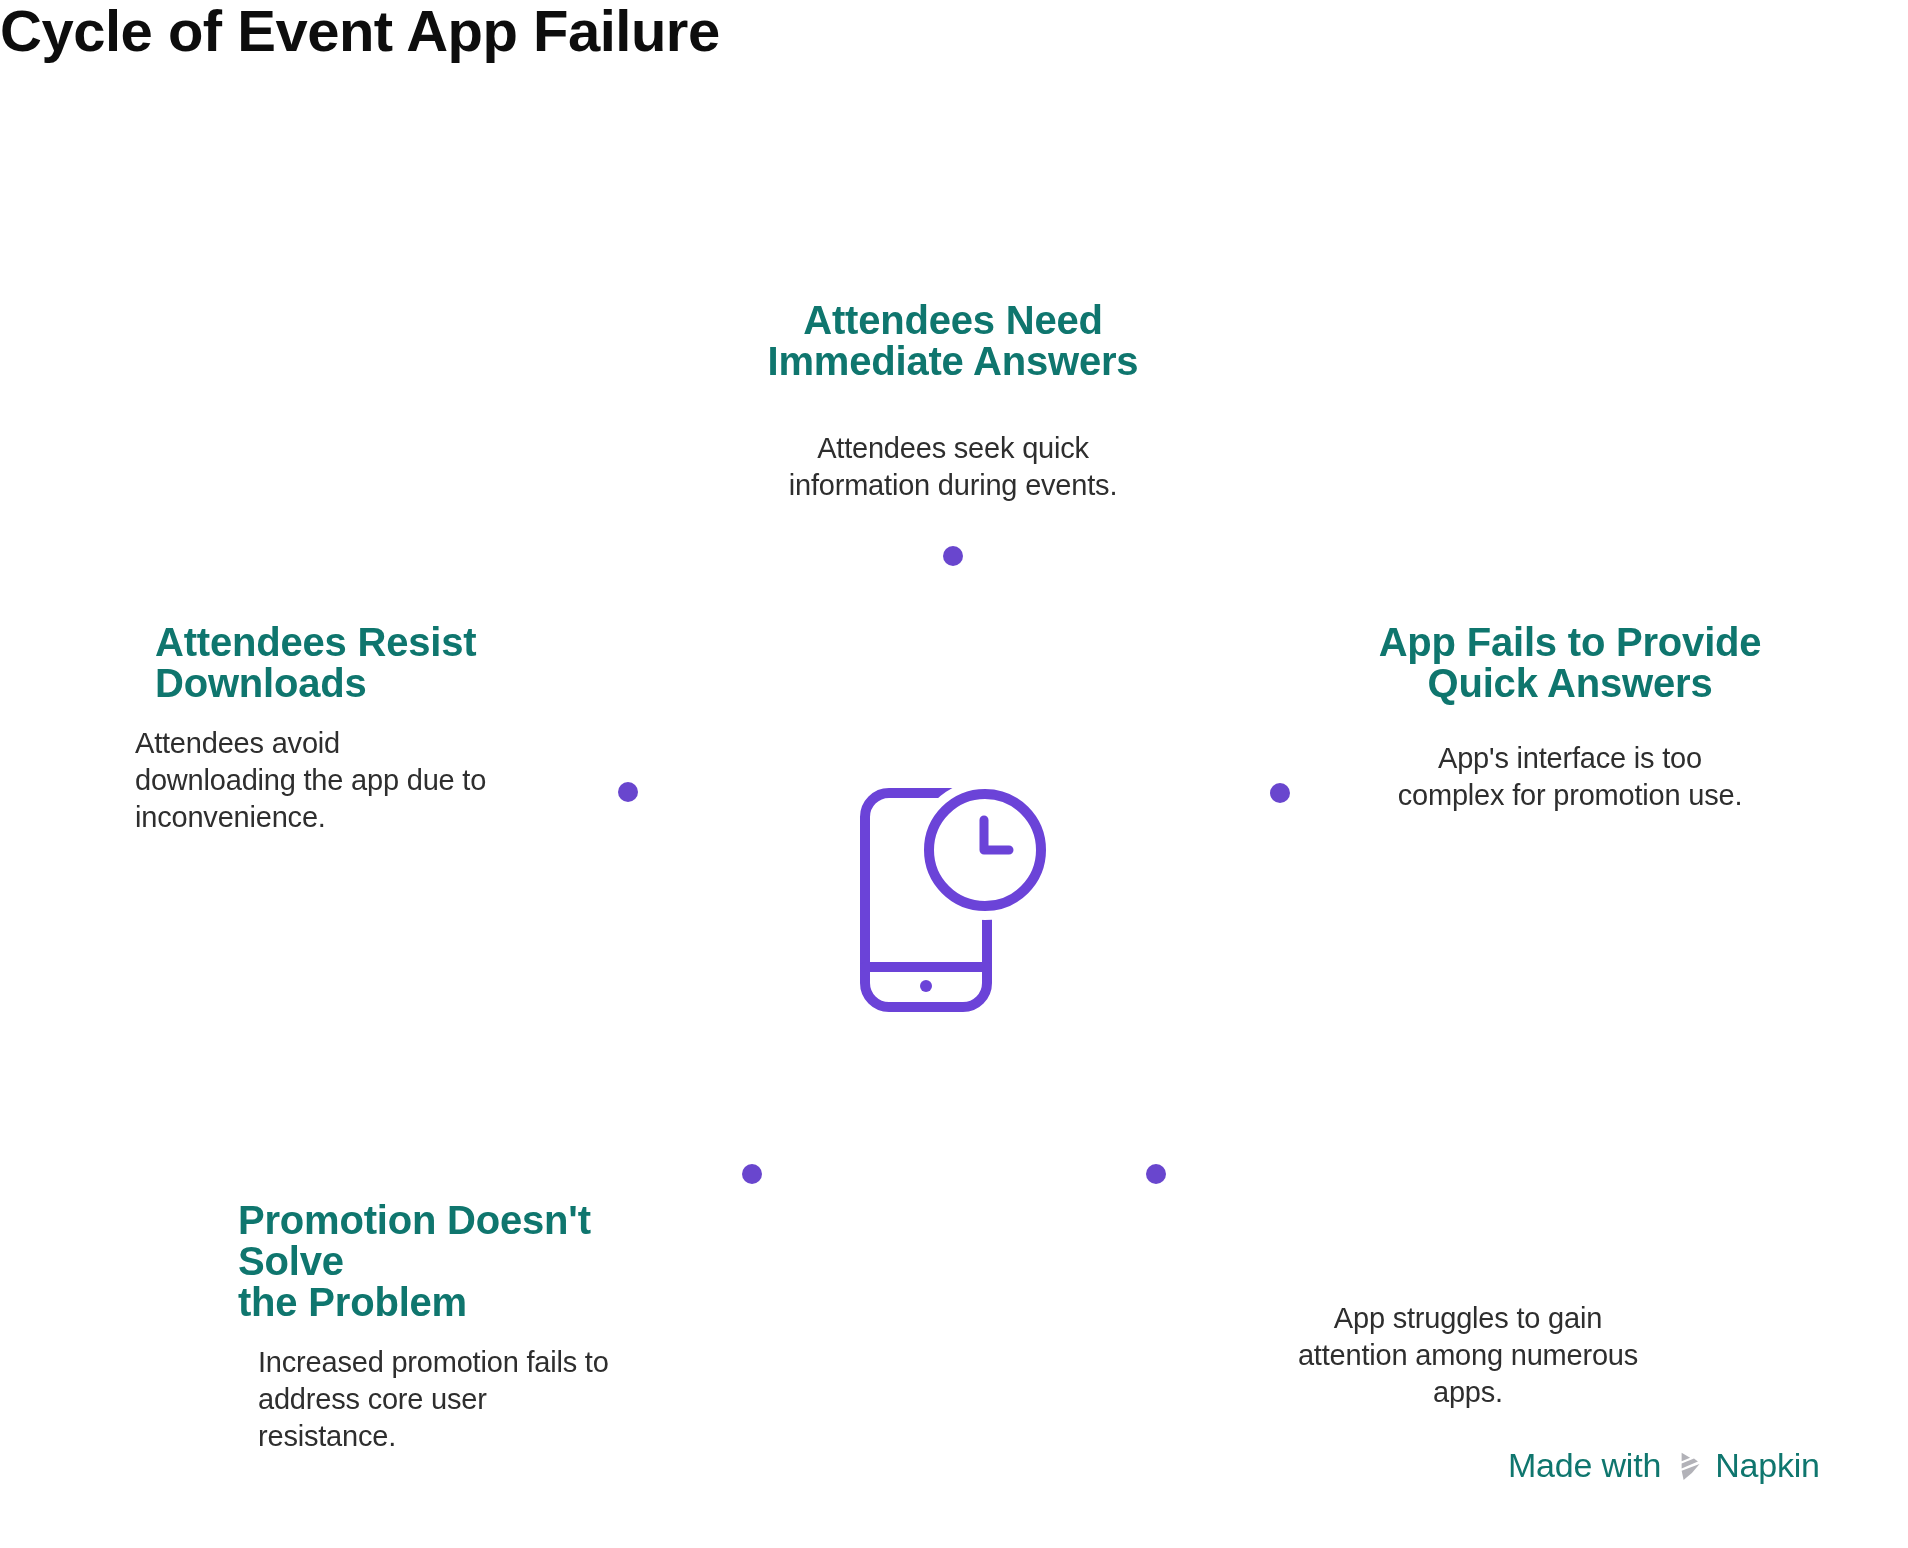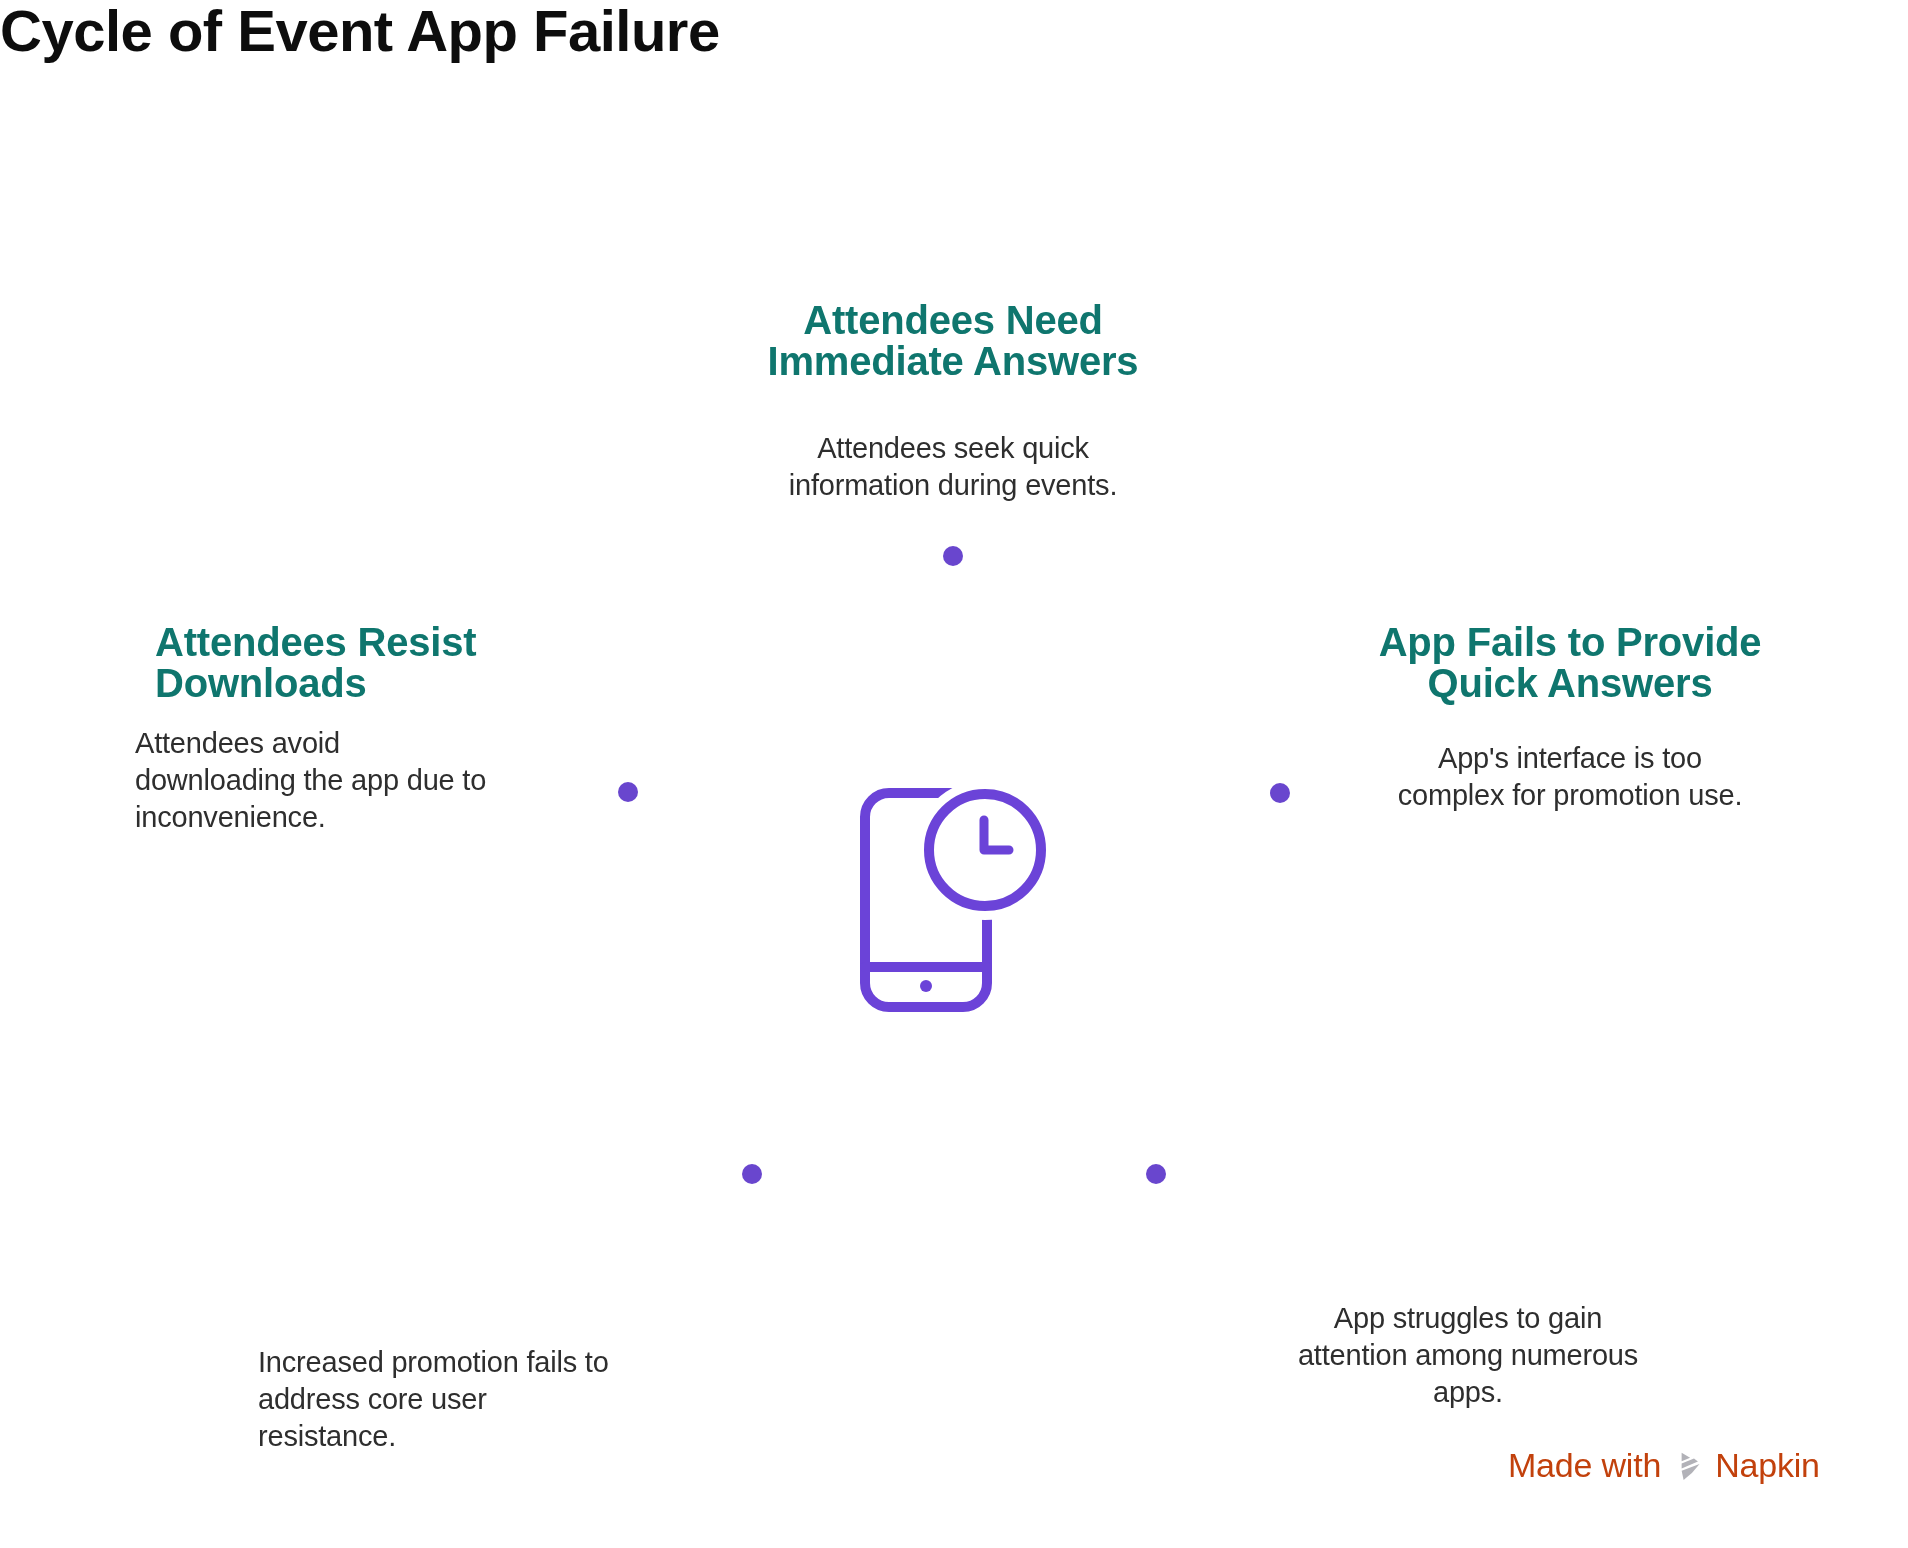--- a/index.html
+++ b/index.html
@@ -50,21 +50,21 @@
   .dot-left         { left:618px;  top:782px;  }
   .dot-right        { left:1270px; top:783px;  }
   .dot-bottom-left  { left:742px;  top:1164px; }
   .dot-bottom-right { left:1146px; top:1164px; }
 
   .center-icon { left:850px; top:780px; width:200px; height:240px; }
 
   .watermark {
     left:1508px; top:1446px;
     display:flex; align-items:center; gap:13px;
-    font-size:34px; color:#c2410c; letter-spacing:-0.2px;
+    font-size:34px; color:#0f766e; letter-spacing:-0.2px;
   }
   .watermark .logo { width:28px; height:30px; display:block; }
 </style>
 </head>
 <body>
 
 <div class="canvas">
 
   <div class="abs main-title">Cycle of Event App Failure</div>
 
@@ -77,20 +77,22 @@
 Downloads</div>
   <div class="abs node-desc  ta-r pre left-desc">Attendees avoid
 downloading the app due to
 inconvenience.</div>
 
   <div class="abs node-title ta-l pre right-title">App Fails to Provide
 Quick Answers</div>
   <div class="abs node-desc  ta-l pre right-desc">App's interface is too
 complex for promotion use.</div>
 
+  <div class="abs node-title ta-r pre bl-title">Promotion Doesn't Solve
+the Problem</div>
   <div class="abs node-desc  ta-r pre bl-desc">Increased promotion fails to
 address core user
 resistance.</div>
 
   <div class="abs node-desc  ta-l pre br-desc">App struggles to gain
 attention among numerous
 apps.</div>
 
   <div class="dot dot-top"></div>
   <div class="dot dot-left"></div>

